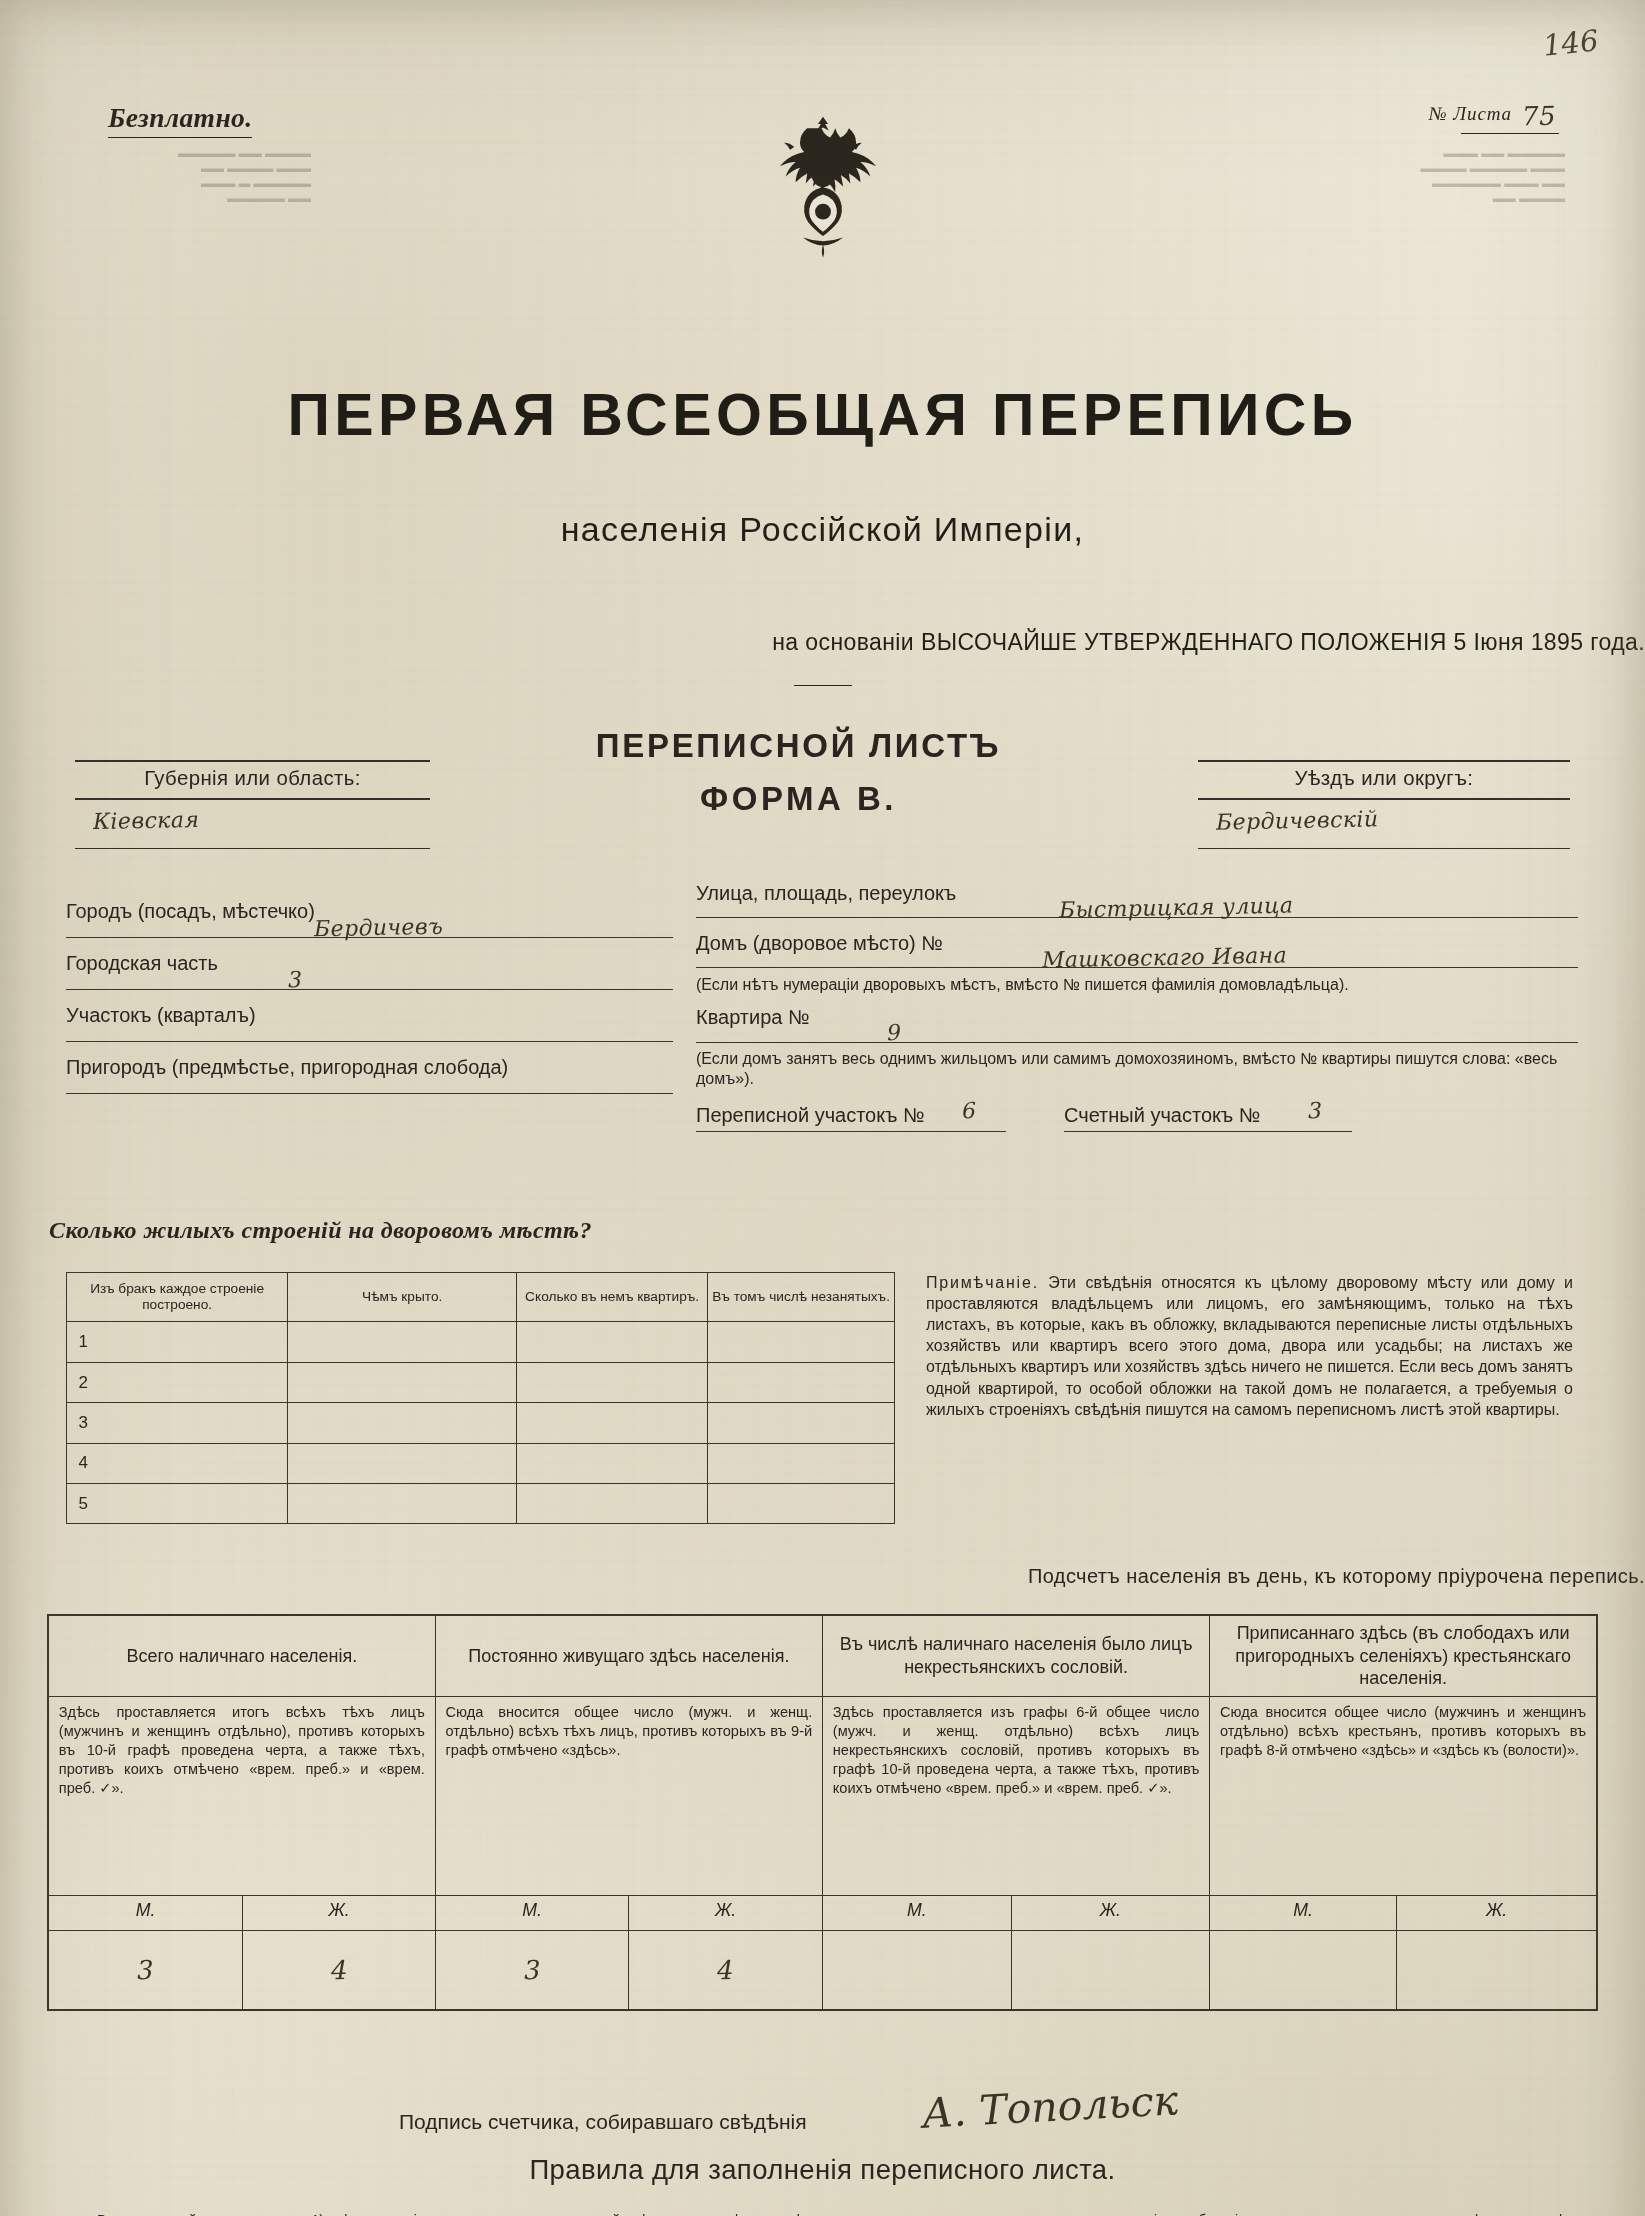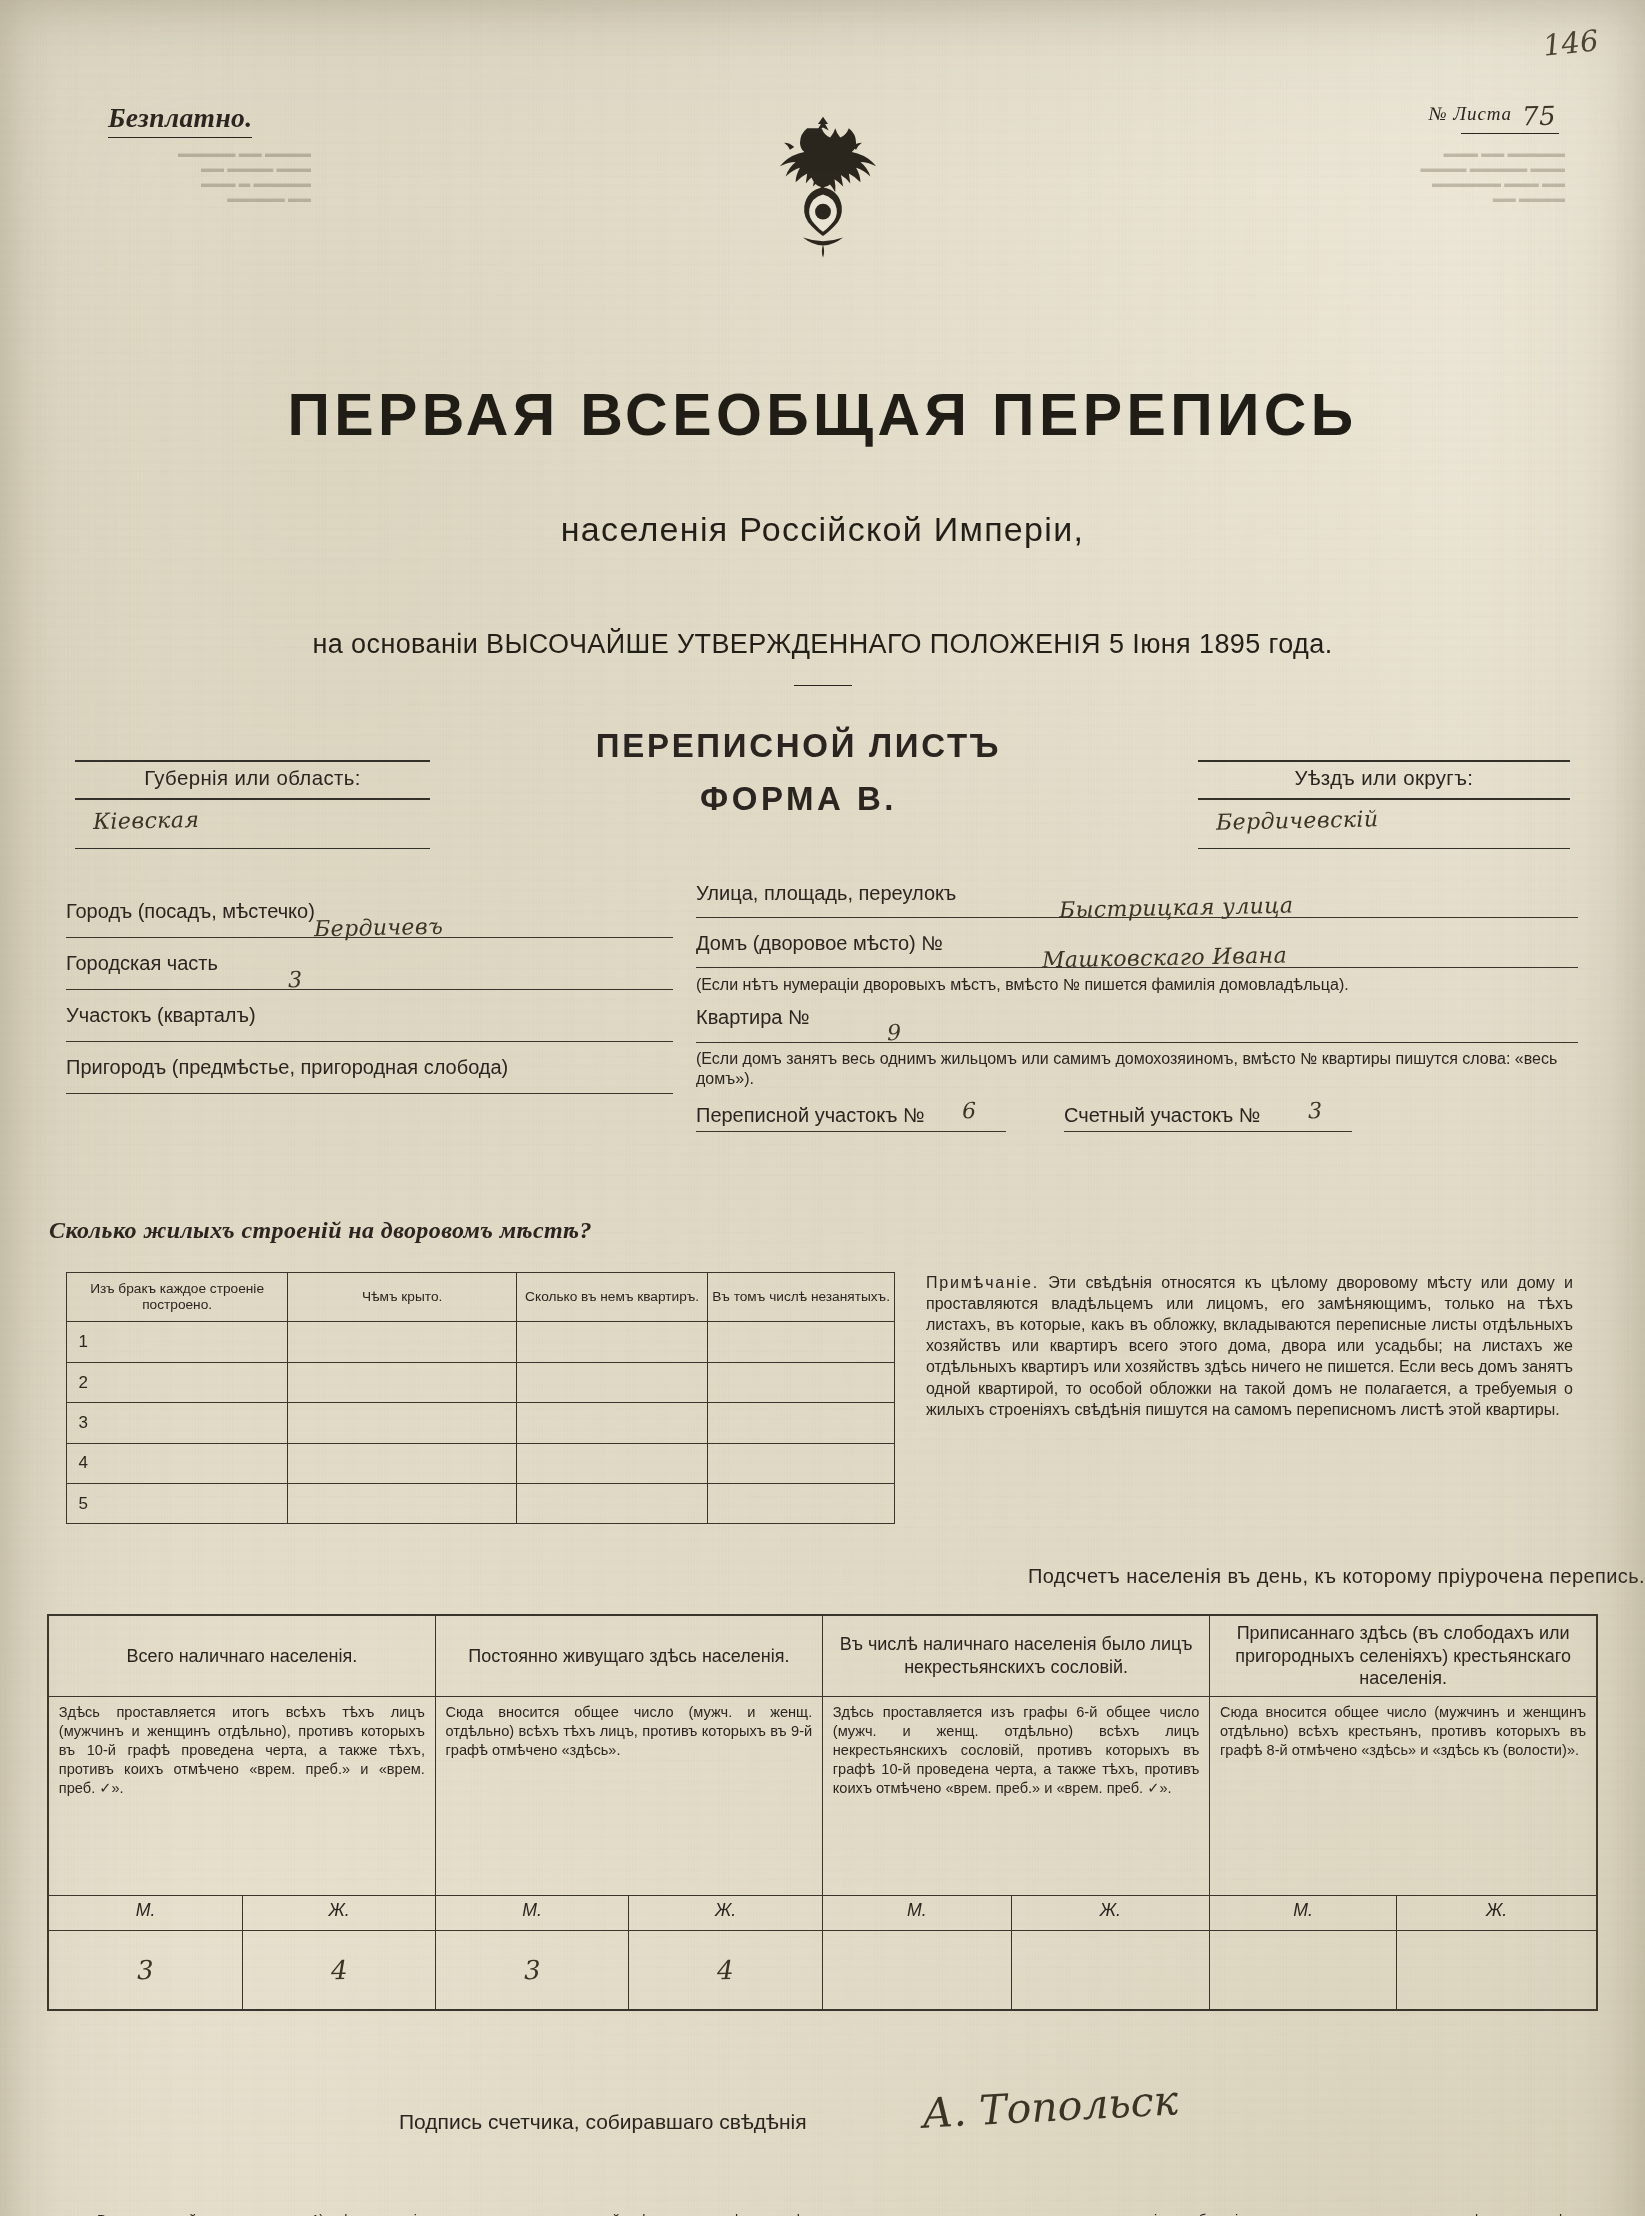--- a/index.html
+++ b/index.html
@@ -114,23 +114,23 @@
     left: 0; right: 0; top: 510px;
     text-align: center;
     font-family: "Liberation Sans", sans-serif;
     font-size: 34px;
     letter-spacing: 1.3px;
     color: #221e18;
   }
   .title-sub2 {
     position: absolute;
     left: 0; right: 0; top: 629px;
-    text-align: center;
-    font-family: "Liberation Sans", sans-serif;
-    font-size: 27px;
+    text-align: right;
+    font-family: "Liberation Sans", sans-serif;
+    font-size: 23px;
     letter-spacing: 0.4px;
     color: #221e18;
   }
   .title-rule {
     position: absolute;
     left: 50%; top: 685px;
     transform: translateX(-50%);
     width: 58px;
     border-bottom: 1.8px solid #2a2520;
   }
@@ -561,20 +561,21 @@
       <td class="valcell"><span class="hand hand-lg"></span></td>
       <td class="valcell"><span class="hand hand-lg"></span></td>
       <td class="valcell"><span class="hand hand-lg"></span></td>
     </tr>
   </tbody>
     </table>
 
   <div class="sig-line">Подпись счетчика, собиравшаго свѣдѣнія</div>
   <div class="sig-hand">А. Топольск</div>
 
+  <div class="rules-head">Правила для заполненія переписного листа.</div>
   <div class="rules-cols">
     <div class="rules-col">
       <p>Въ переписной листъ вносятся: 1) всѣ находящіеся на лицо въ данномъ хозяйствѣ или квартирѣ, т. е. всѣ тѣ лица, которыя провели въ данной квартирѣ ночь, предшествовавшую тому дню, къ которому пріурочивается перепись, или прибыли въ квартиру утромъ этого дня, проведя ночь въ пути, безразлично отъ того, обыкновенно ли они здѣсь проживаютъ или находятся здѣсь только временно (за исключеніемъ солдатъ на постой); находящіяся на лицо должны считаться и всѣ тѣ, которые по своимъ служебнымъ обязанностямъ провели ночь на дежурствѣ, ночной работѣ и т. п. 2) всѣ лица, принадлежащія къ составу этого хозяйства, но находящіяся во временной отлучкѣ. Не слѣдуетъ записывать такихъ членовъ семьи, которые по своимъ служебнымъ, промышленнымъ, учебнымъ и т. п. занятіямъ обыкновенно проживаютъ въ другомъ мѣстѣ, напримѣръ, не слѣдуетъ записывать дѣтей, которыя для полученія образованія или находятся въ обученіи проживаютъ въ другомъ мѣстѣ, отдѣльно отъ своей семьи. Подобныя лица должны быть записываемы временно пребывающими въ тѣхъ случаяхъ, когда они прибыли домой на побывку.</p>
 
     </div>
     <div class="rules-col">
       <p>въ этотъ день, какъ-то: вычеркнуты умершіе и выбывшіе, приписаны, съ надлежащими отмѣтками во всѣхъ графахъ, родившіеся и вновь прибывшіе, отмѣчены вступившіе въ бракъ или овдовѣвшіе и т. п.</p>
 
     </div>
   </div>

